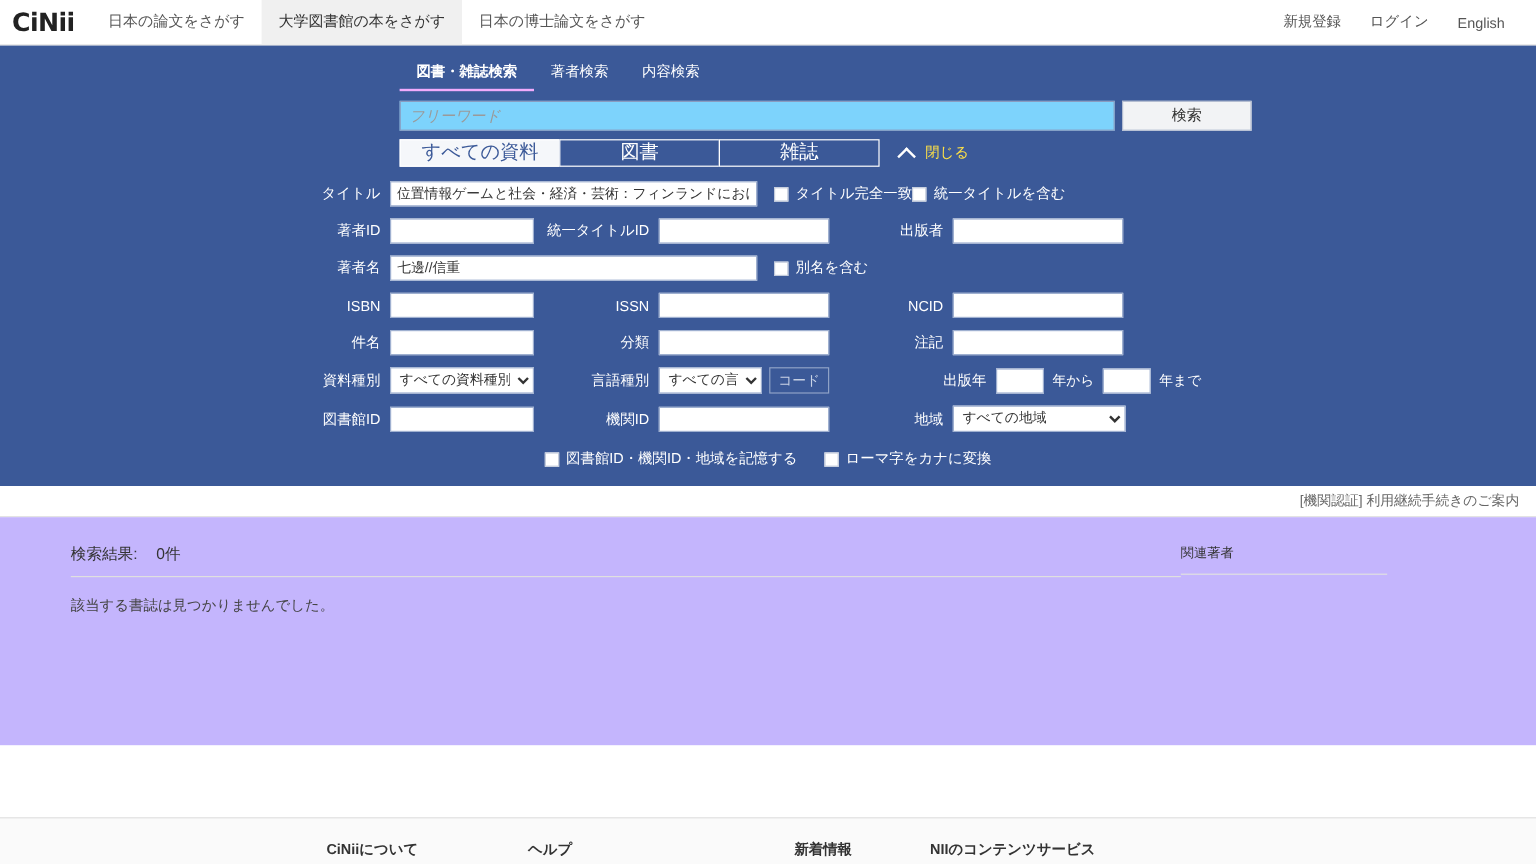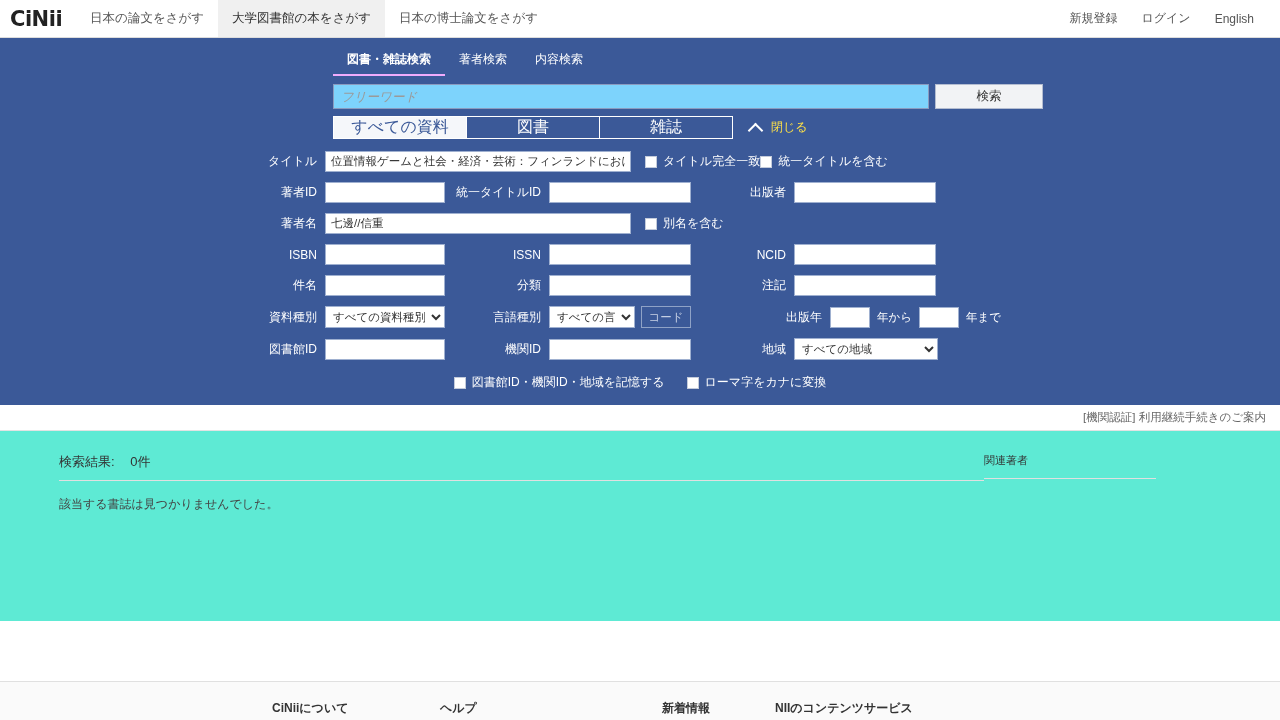--- a/index.html
+++ b/index.html
@@ -219,21 +219,21 @@
     padding-right: 14px;
     background: #ffffff;
   }
   .auth-link { font-size: 11.5px; color: #666666; cursor: pointer; }
 
   
   .content-area {
     display: flex;
     padding: 0 14px;
     min-height: 190px;
-    background: #5eead4;
+    background: #c4b5fd;
   }
   .results-col { width: 970px; padding-left: 45px; padding-top: 22px; }
   .result-count {
     font-size: 13px; color: #333333;
     padding-bottom: 9px;
     border-bottom: 1px solid #e0e0e0;
     width: 925px;
   }
   .result-count .num { margin-left: 12px; }
   .no-result { font-size: 12px; color: #444444; margin-top: 15px; }

